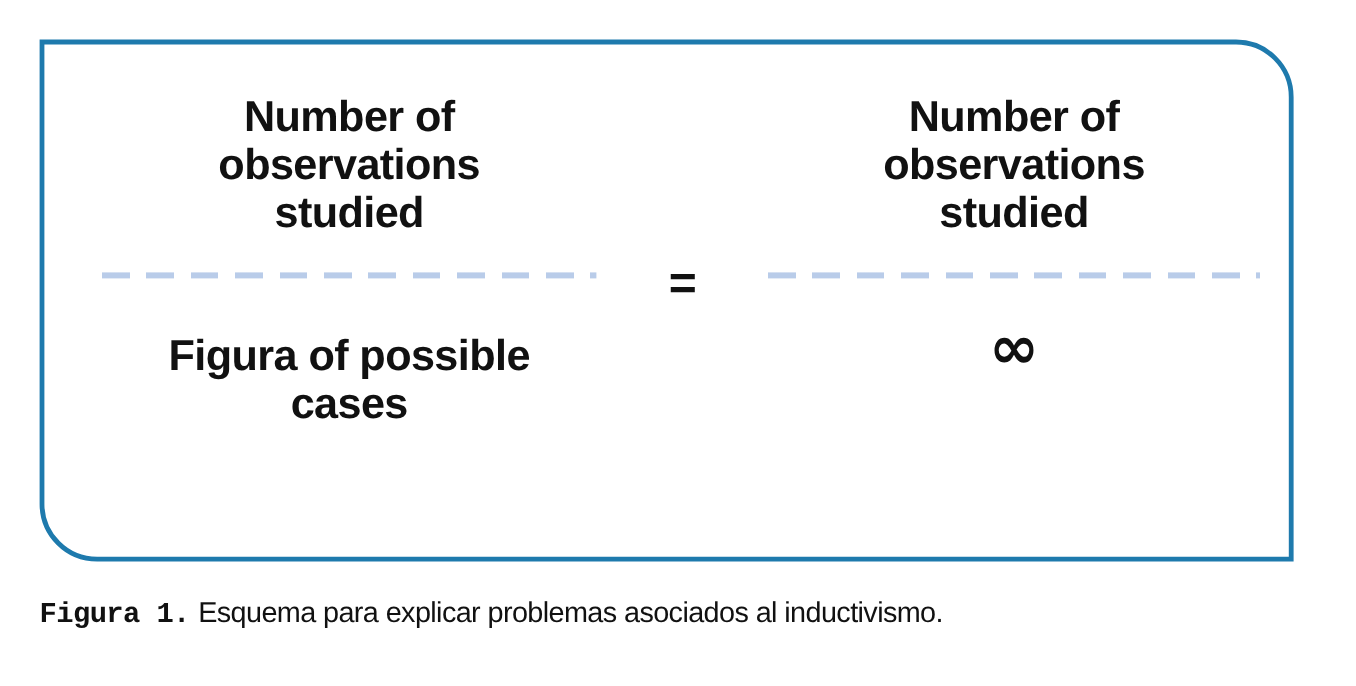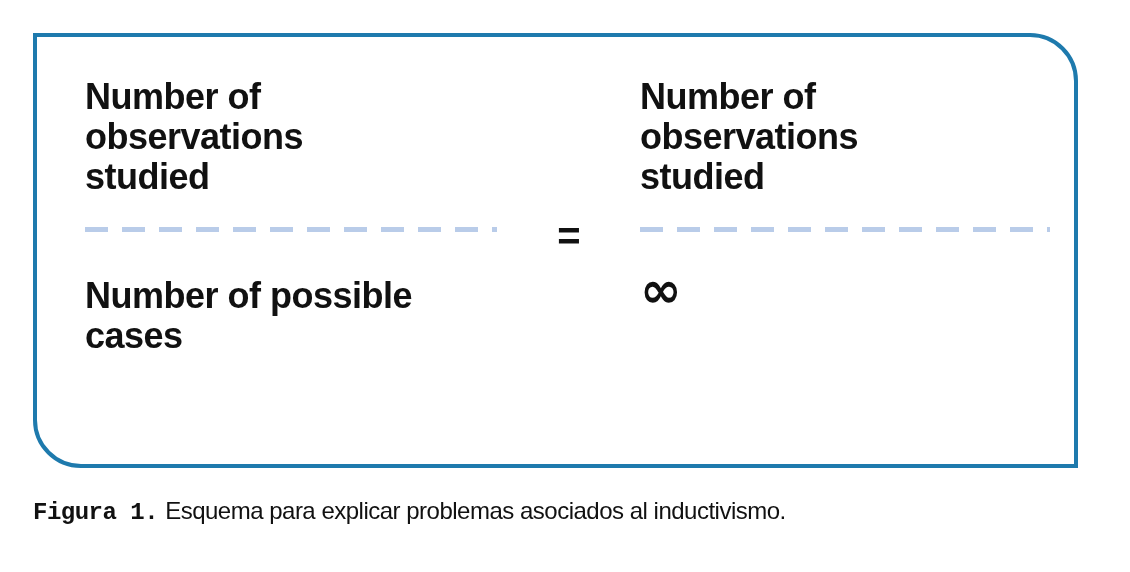--- a/index.html
+++ b/index.html
@@ -23,20 +23,21 @@
     width: 1045px;
     height: 435px;
     box-sizing: border-box;
     border: 4px solid var(--box-border, #1e7aad);
     border-radius: 0 48px 0 48px;
     background: #ffffff;
   }
   .fraction {
     position: absolute;
     top: 40px;
+    text-align: center;
   }
   .fraction-left  { left: 48px;  width: 412px; }
   .fraction-right { left: 603px; width: 410px; }
   .numerator, .denominator {
     white-space: pre-line;
     font-weight: 700;
     font-size: 36px;
     line-height: 40px;
     letter-spacing: -0.5px;
     color: var(--text, #111111);
@@ -88,21 +89,21 @@
 
 <div class="stage">
 
   <div class="diagram-box">
 
     <div class="fraction fraction-left">
       <div class="numerator">Number of
 observations
 studied</div>
       <div class="fraction-bar"></div>
-      <div class="denominator">Number of possible
+      <div class="denominator">Figura of possible
 cases</div>
     </div>
 
     <div class="equals">=</div>
 
     <div class="fraction fraction-right">
       <div class="numerator">Number of
 observations
 studied</div>
       <div class="fraction-bar"></div>

